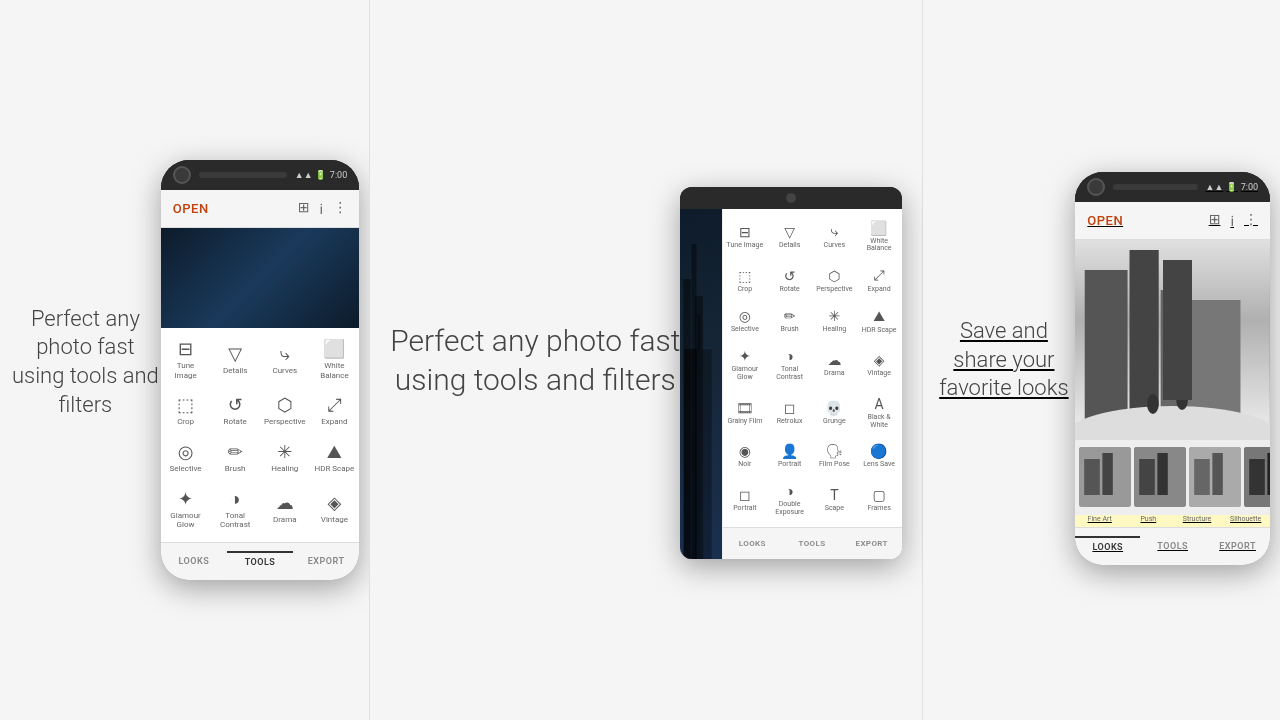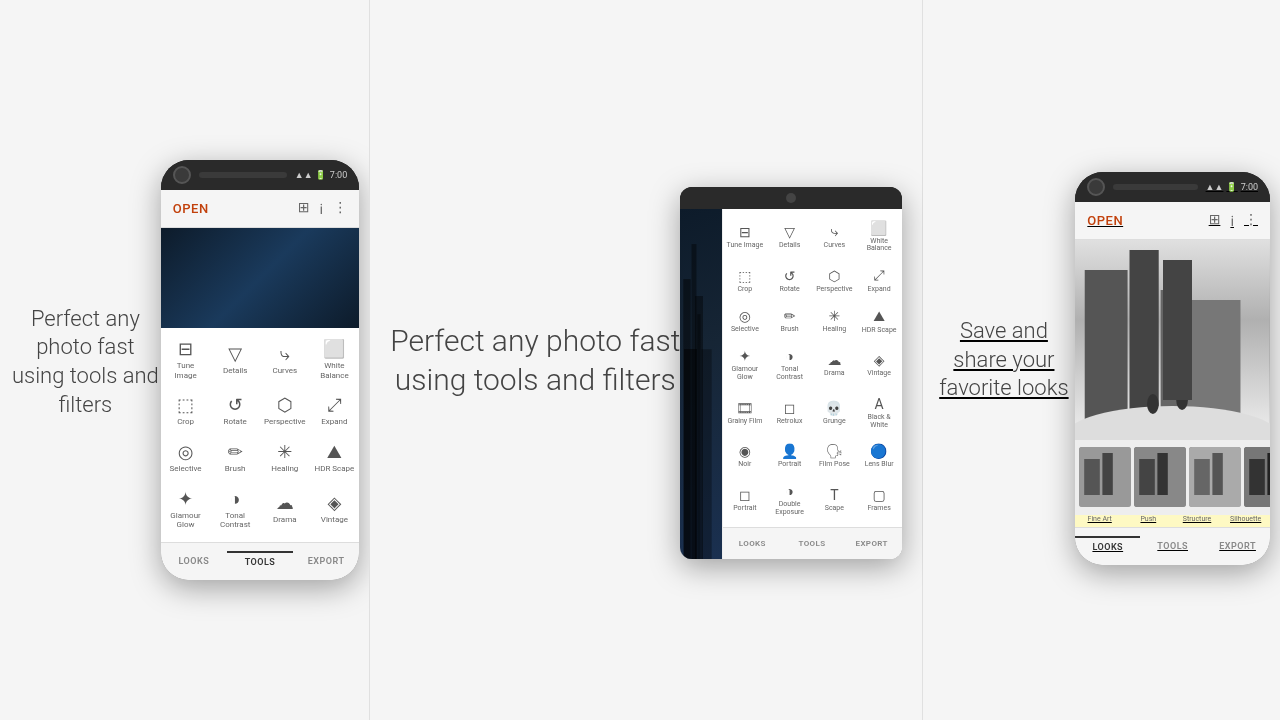--- a/index.html
+++ b/index.html
@@ -604,21 +604,21 @@
             <div class="tablet-tool-item">
               <span class="tablet-tool-icon">👤</span>
               <span class="tablet-tool-label">Portrait</span>
             </div>
             <div class="tablet-tool-item">
               <span class="tablet-tool-icon">🗣</span>
               <span class="tablet-tool-label">Film Pose</span>
             </div>
             <div class="tablet-tool-item">
               <span class="tablet-tool-icon">🔵</span>
-              <span class="tablet-tool-label">Lens Blur</span>
+              <span class="tablet-tool-label">Lens Save</span>
             </div>
             <div class="tablet-tool-item">
               <span class="tablet-tool-icon">◻</span>
               <span class="tablet-tool-label">Portrait</span>
             </div>
             <div class="tablet-tool-item">
               <span class="tablet-tool-icon">◑</span>
               <span class="tablet-tool-label">Double Exposure</span>
             </div>
             <div class="tablet-tool-item">

